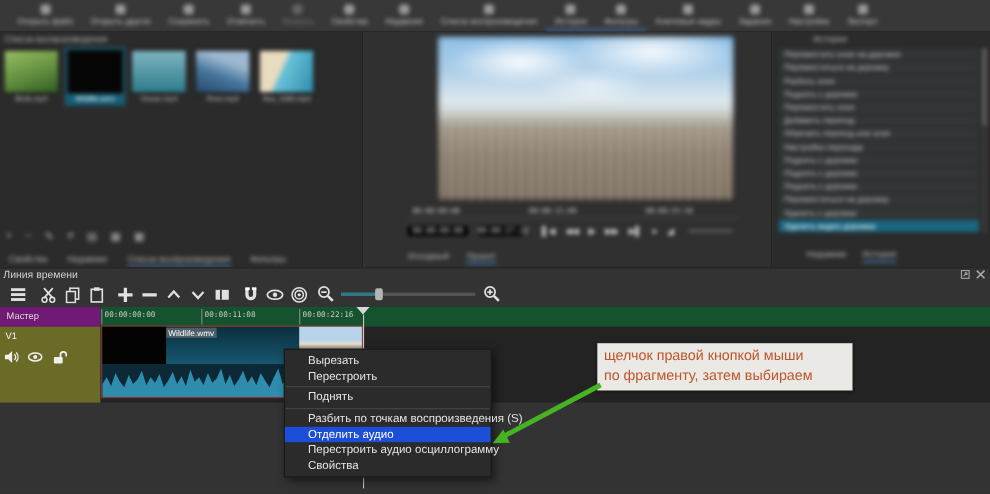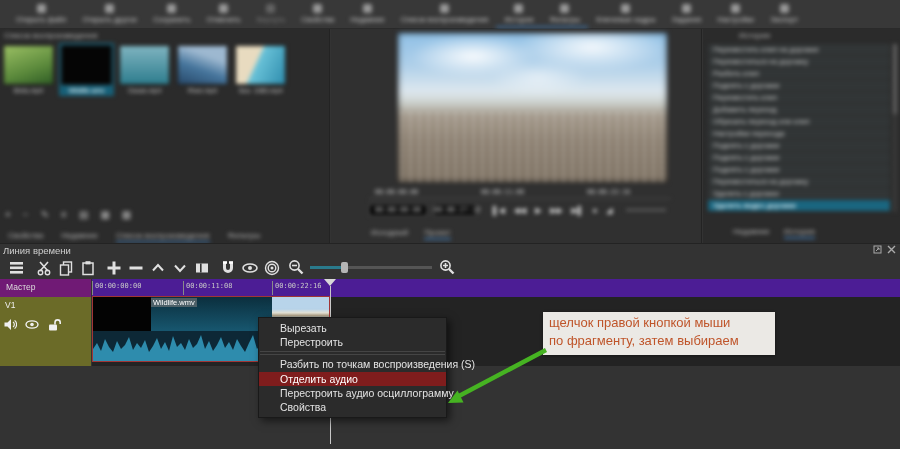--- a/index.html
+++ b/index.html
@@ -75,21 +75,21 @@
   .tl-title{ position:absolute; left:3px; top:1px; font-size:9.5px; color:#cfcfcf; }
   .tl-winbtns{ position:absolute; right:4px; top:1px; display:flex; gap:5px; }
   .tl-toolbar{ position:absolute; left:0; top:13px; height:22px; right:0; }
   .tibtn{ position:absolute; top:0; width:21px; height:21px; display:flex; align-items:center; justify-content:center; }
   .zslider{ position:absolute; left:310px; top:9px; width:122px; height:3px; background:#555; }
   .zslider .zfill{ position:absolute; left:0; top:0; height:3px; width:34px; background:#2a7a8c; }
   .zslider .zhandle{ position:absolute; left:31px; top:-4px; width:7px; height:11px; background:#b5b5b5; border-radius:2px; }
 
   .tracks{ position:absolute; left:0; top:35px; right:0; height:171px; }
   .master{ position:absolute; left:0; top:0; width:91px; height:18px; background:#701a75; color:#ddd; font-size:8.5px; padding:3px 0 0 6px; }
-  .ruler{ position:absolute; left:92px; top:0; right:0; height:18px; background:#4c1d95; }
+  .ruler{ position:absolute; left:92px; top:0; right:0; height:18px; background:#14532d; }
   .rlabel{ position:absolute; top:2px; height:14px; font-size:7px; font-family:"DejaVu Sans Mono",monospace;
     color:#c8c8c8; border-left:1px solid #8a8a8a; padding-left:2px; line-height:10px; }
   .v1{ position:absolute; left:0; top:18px; width:91px; height:69px; background:#6b6b28;padding-left:20px; }
   .v1 .tname{ position:absolute; left:5px; top:3px; font-size:8.5px; color:#f0f0f0; }
   .v1 .ticons{ position:absolute; left:4px; top:21px; display:flex; gap:8px; }
   .lane{ position:absolute; left:92px; top:18px; right:0; height:69px; background:#232323; }
 
   .clip{ position:absolute; left:92px; top:17px; width:238px; height:66px; z-index:2;
     border:1px solid #a23535; background:linear-gradient(#0b2f3e,#17566e 52%); }
   .clip .fframe{ position:absolute; left:0; top:0; width:58px; height:34px; background:#030303; }
@@ -99,21 +99,21 @@
   .clip .wavebg{ position:absolute; left:0; bottom:0; width:100%; height:30px; background:#0d2836; }
 
   .playhead-line{ position:absolute; left:330px; top:42px; width:1px; height:158px; background:#c9c9c9; z-index:5; }
   .playhead-tri{ position:absolute; left:324px; top:35px; width:0; height:0; z-index:5;
     border-left:6px solid transparent; border-right:6px solid transparent; border-top:7px solid #d8d8d8; }
 
   
   .ctxmenu{ position:absolute; left:258px; top:317px; width:189px; background:#2b2b2b;
     border:1px solid #191919; box-shadow:3px 3px 8px rgba(0,0,0,.55); z-index:50; padding:3px 0; }
   .mi{ height:14.2px; line-height:14.2px; padding-left:21px; font-size:10.5px; color:#e3e3e3; white-space:nowrap; }
-  .mi.hl{ background:#7f1d1d; color:#fff; }
+  .mi.hl{ background:#1d4ed8; color:#fff; }
   .msep{ height:1px; background:#454545; margin:2px 1px; }
 
   
   .note{ position:absolute; left:543px; top:312px; width:232px; background:#ebe9e5; color:#bf5429;
     font-size:13px; line-height:1.42; padding:2px 6px 4px; z-index:60; box-shadow:0 1px 3px rgba(0,0,0,.4); }
   .overlay{ position:absolute; left:0; top:0; z-index:65; pointer-events:none; }
 
   svg{ display:block; }
 </style>
 </head>
@@ -440,20 +440,21 @@
     </div>
 
     <div class="playhead-tri"></div>
     <div class="playhead-line"></div>
   </div>
 
   <div class="ctxmenu">
     <div class="mi">Вырезать</div>
     <div class="mi">Перестроить</div>
     <div class="msep"></div>
+    <div class="mi">Поднять</div>
     <div class="msep"></div>
     <div class="mi">Разбить по точкам воспроизведения (S)</div>
     <div class="mi hl">Отделить аудио</div>
     <div class="mi">Перестроить аудио осциллограмму</div>
     <div class="mi">Свойства</div>
   </div>
 
   <div class="note">
     <div>щелчок правой кнопкой мыши</div>
     <div>по фрагменту, затем выбираем</div>

